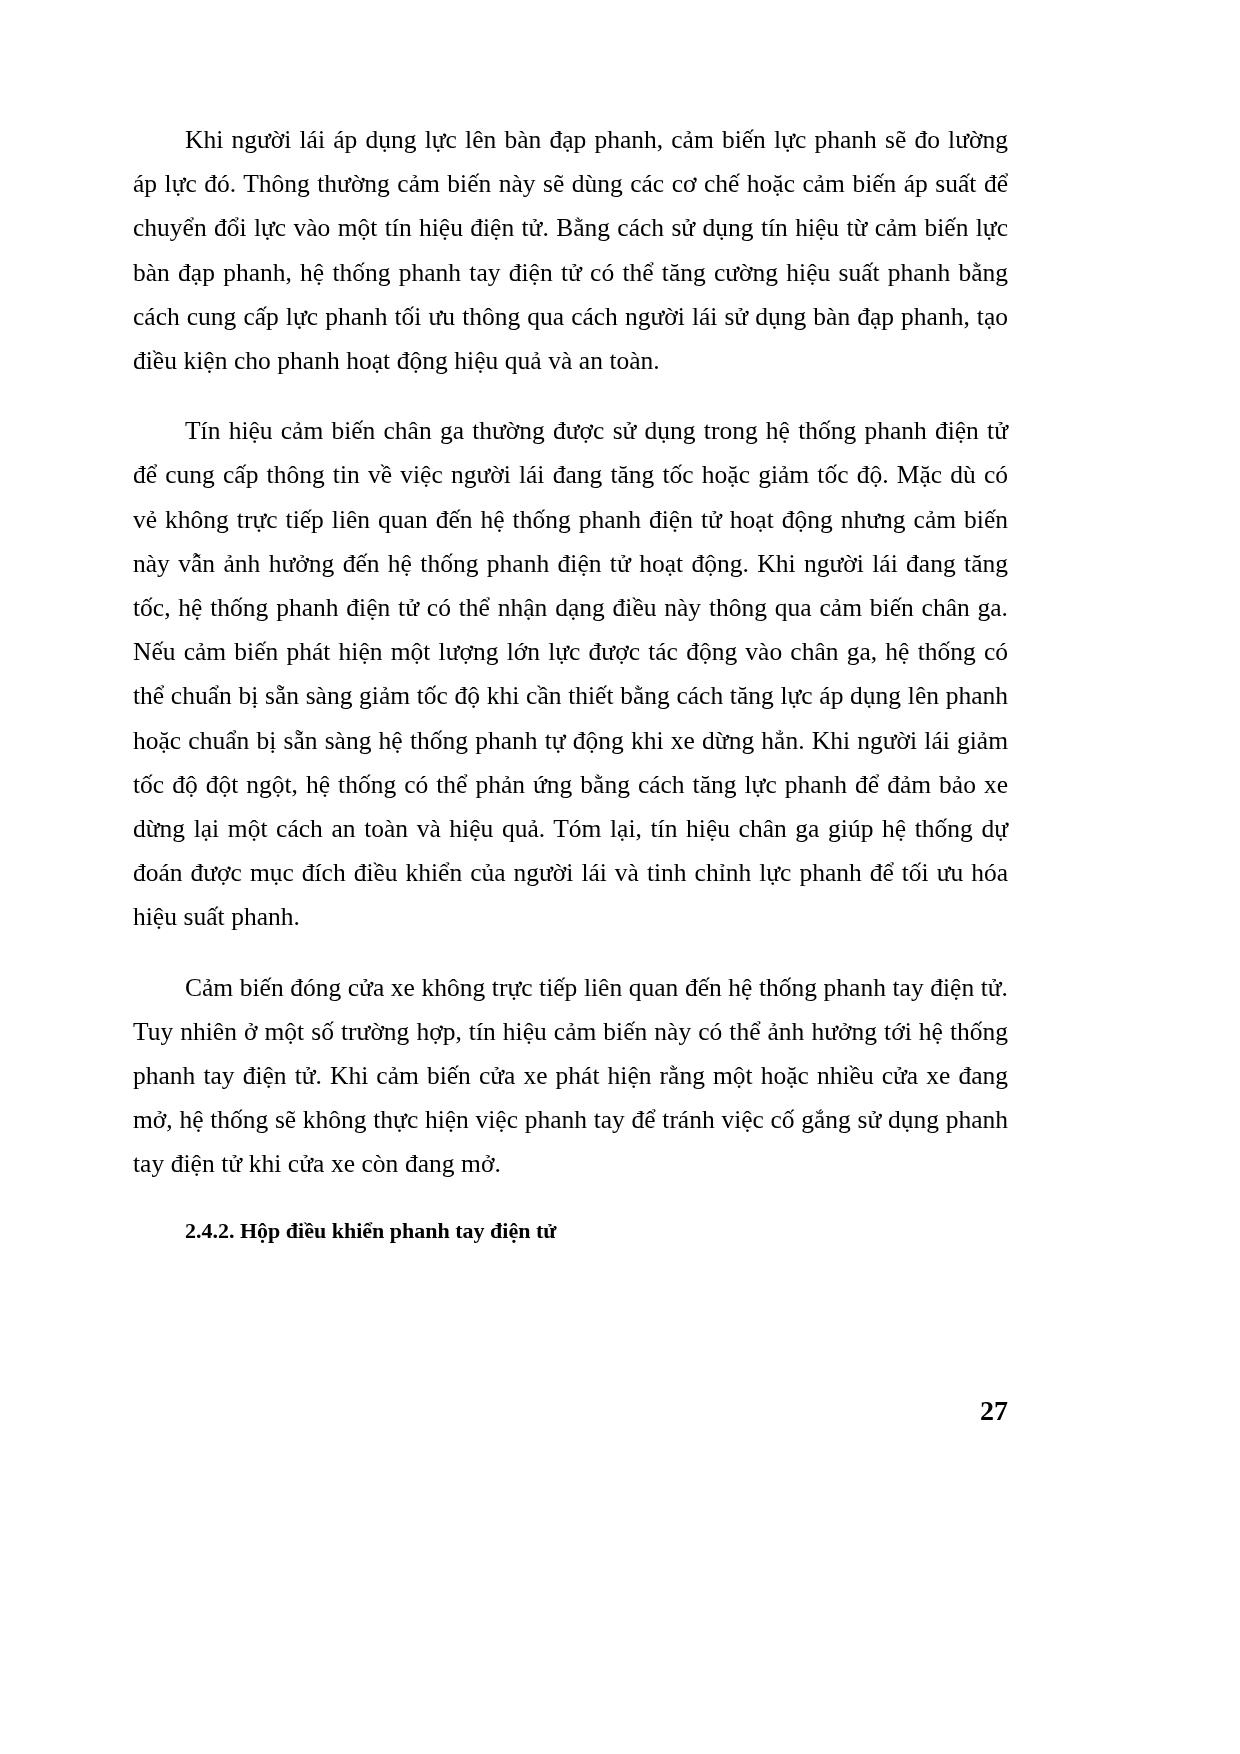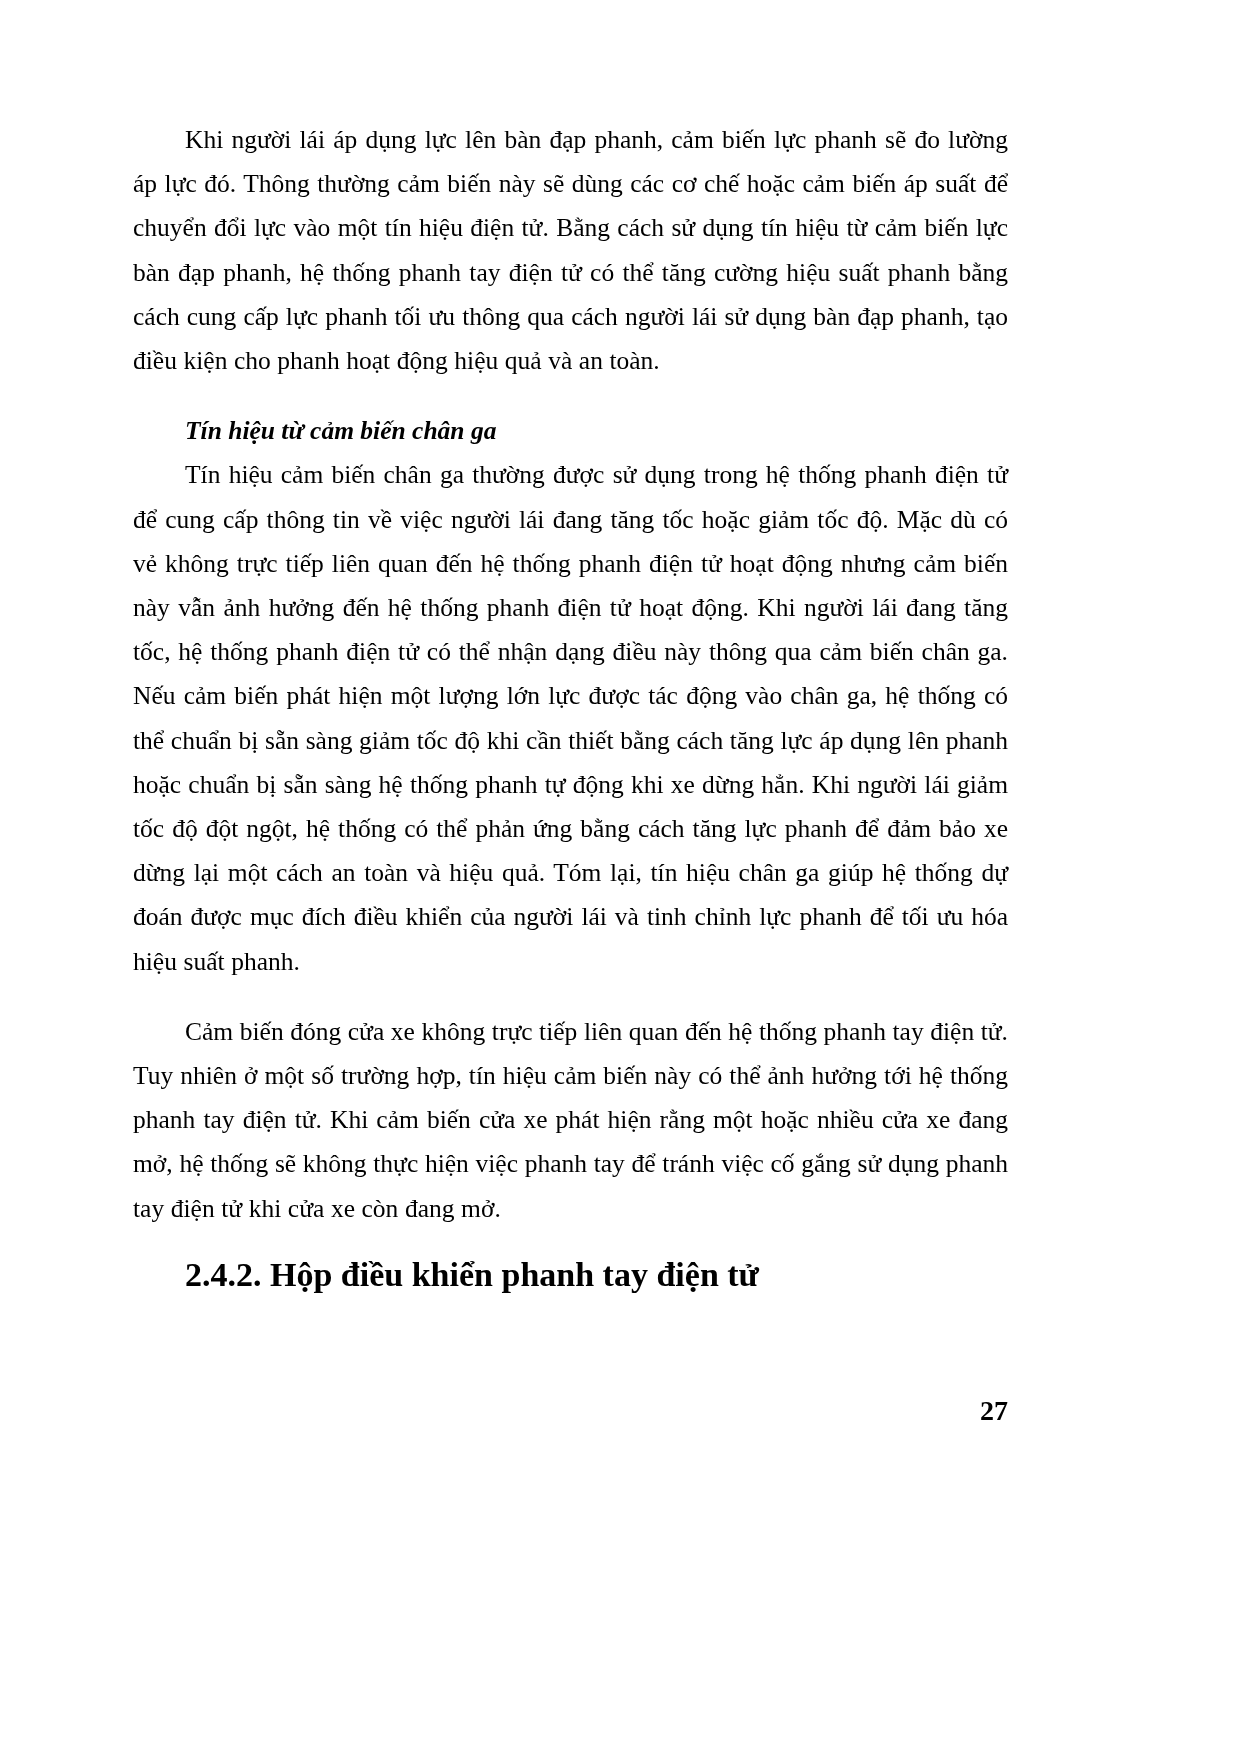--- a/index.html
+++ b/index.html
@@ -42,21 +42,21 @@
     margin: 0;
     font-size: 25.5px;
     line-height: 44.2px;
     font-weight: bold;
     font-style: italic;
     text-indent: 52px;
     text-align: left;
   }
   h2.section-heading {
     margin: 0;
-    font-size: 34px;
+    font-size: 22px;
     line-height: 44.2px;
     font-weight: bold;
     text-indent: 52px;
     text-align: left;
   }
   .gap-sm { height: 22px; }
   .gap-md { height: 26px; }
   .page-number {
     position: absolute;
     right: 0;
@@ -78,21 +78,20 @@
 <body>
 
 <div class="page">
 
   <div class="content">
 
     <p class="body-par">Khi người lái áp dụng lực lên bàn đạp phanh, cảm biến lực phanh sẽ đo lường áp lực đó. Thông thường cảm biến này sẽ dùng các cơ chế hoặc cảm biến áp suất để chuyển đổi lực vào một tín hiệu điện tử. Bằng cách sử dụng tín hiệu từ cảm biến lực bàn đạp phanh, hệ thống phanh tay điện tử có thể tăng cường hiệu suất phanh bằng cách cung cấp lực phanh tối ưu thông qua cách người lái sử dụng bàn đạp phanh, tạo điều kiện cho phanh hoạt động hiệu quả và an toàn.</p>
 
     <div class="gap-md"></div>
 
-    <h3 class="sub-heading">Tín hiệu từ cảm biến chân ga</h3>
 
     <p class="body-par">Tín hiệu cảm biến chân ga thường được sử dụng trong hệ thống phanh điện tử để cung cấp thông tin về việc người lái đang tăng tốc hoặc giảm tốc độ. Mặc dù có vẻ không trực tiếp liên quan đến hệ thống phanh điện tử hoạt động nhưng cảm biến này vẫn ảnh hưởng đến hệ thống phanh điện tử hoạt động. Khi người lái đang tăng tốc, hệ thống phanh điện tử có thể nhận dạng điều này thông qua cảm biến chân ga. Nếu cảm biến phát hiện một lượng lớn lực được tác động vào chân ga, hệ thống có thể chuẩn bị sẵn sàng giảm tốc độ khi cần thiết bằng cách tăng lực áp dụng lên phanh hoặc chuẩn bị sẵn sàng hệ thống phanh tự động khi xe dừng hẳn. Khi người lái giảm tốc độ đột ngột, hệ thống có thể phản ứng bằng cách tăng lực phanh để đảm bảo xe dừng lại một cách an toàn và hiệu quả. Tóm lại, tín hiệu chân ga giúp hệ thống dự đoán được mục đích điều khiển của người lái và tinh chỉnh lực phanh để tối ưu hóa hiệu suất phanh.</p>
 
     <div class="gap-md"></div>
 
 
     <p class="body-par">Cảm biến đóng cửa xe không trực tiếp liên quan đến hệ thống phanh tay điện tử. Tuy nhiên ở một số trường hợp, tín hiệu cảm biến này có thể ảnh hưởng tới hệ thống phanh tay điện tử. Khi cảm biến cửa xe phát hiện rằng một hoặc nhiều cửa xe đang mở, hệ thống sẽ không thực hiện việc phanh tay để tránh việc cố gắng sử dụng phanh tay điện tử khi cửa xe còn đang mở.</p>
 
 
     <div class="gap-sm"></div>

